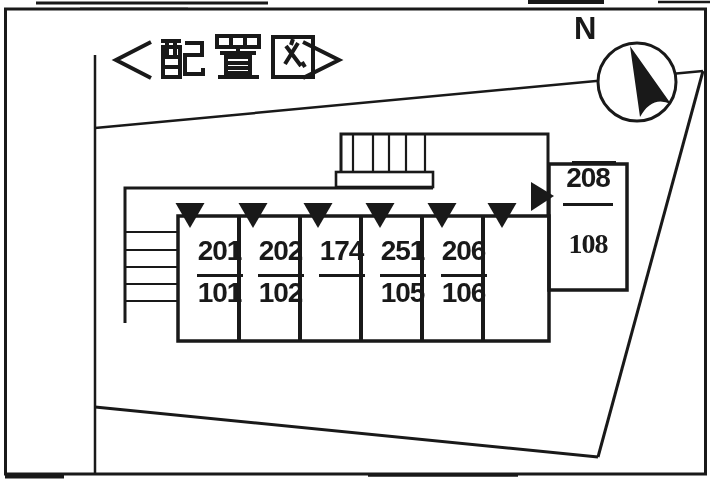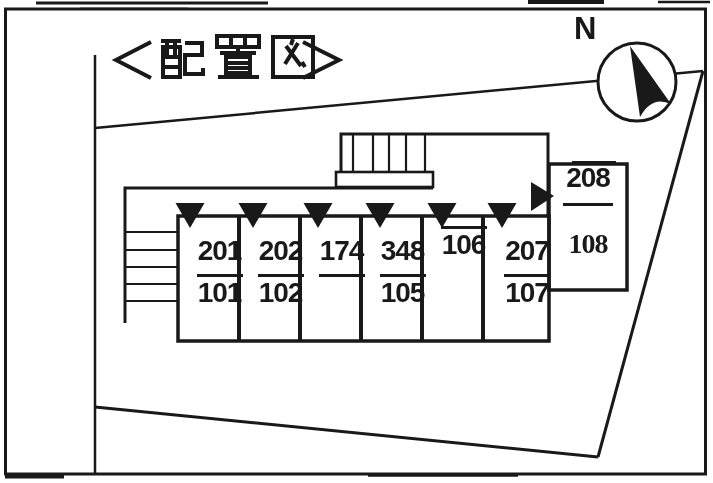--- a/index.html
+++ b/index.html
@@ -139,32 +139,28 @@
   <div class="unit" style="left:239px;width:61px;">
     <div class="num u-top">202</div>
     <div class="u-rule"></div>
     <div class="num u-bot">102</div>
   </div>
   <div class="unit" style="left:300px;width:61px;">
     <div class="num u-top">174</div>
     <div class="u-rule"></div>
   </div>
   <div class="unit" style="left:361px;width:61px;">
-    <div class="num u-top">348</div>
+    <div class="num u-top">251</div>
     <div class="u-rule"></div>
     <div class="num u-bot">105</div>
   </div>
   <div class="unit" style="left:422px;width:61px;">
+    <div class="num u-top">206</div>
     <div class="u-rule"></div>
     <div class="num u-bot">106</div>
-  </div>
-  <div class="unit" style="left:483px;width:66px;">
-    <div class="num u-top">207</div>
-    <div class="u-rule"></div>
-    <div class="num u-bot">107</div>
   </div>
 
   <div id="corner-unit">
     <div class="num u-top">208</div>
     <div class="u-rule"></div>
     <div class="num u-bot">108</div>
   </div>
 
 </div>
 

